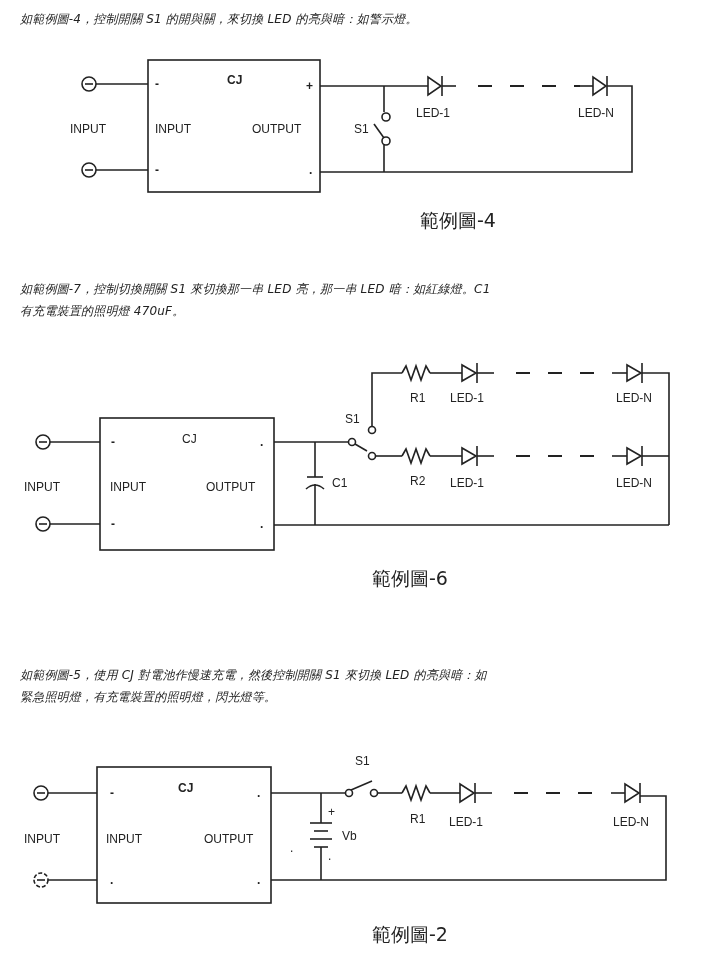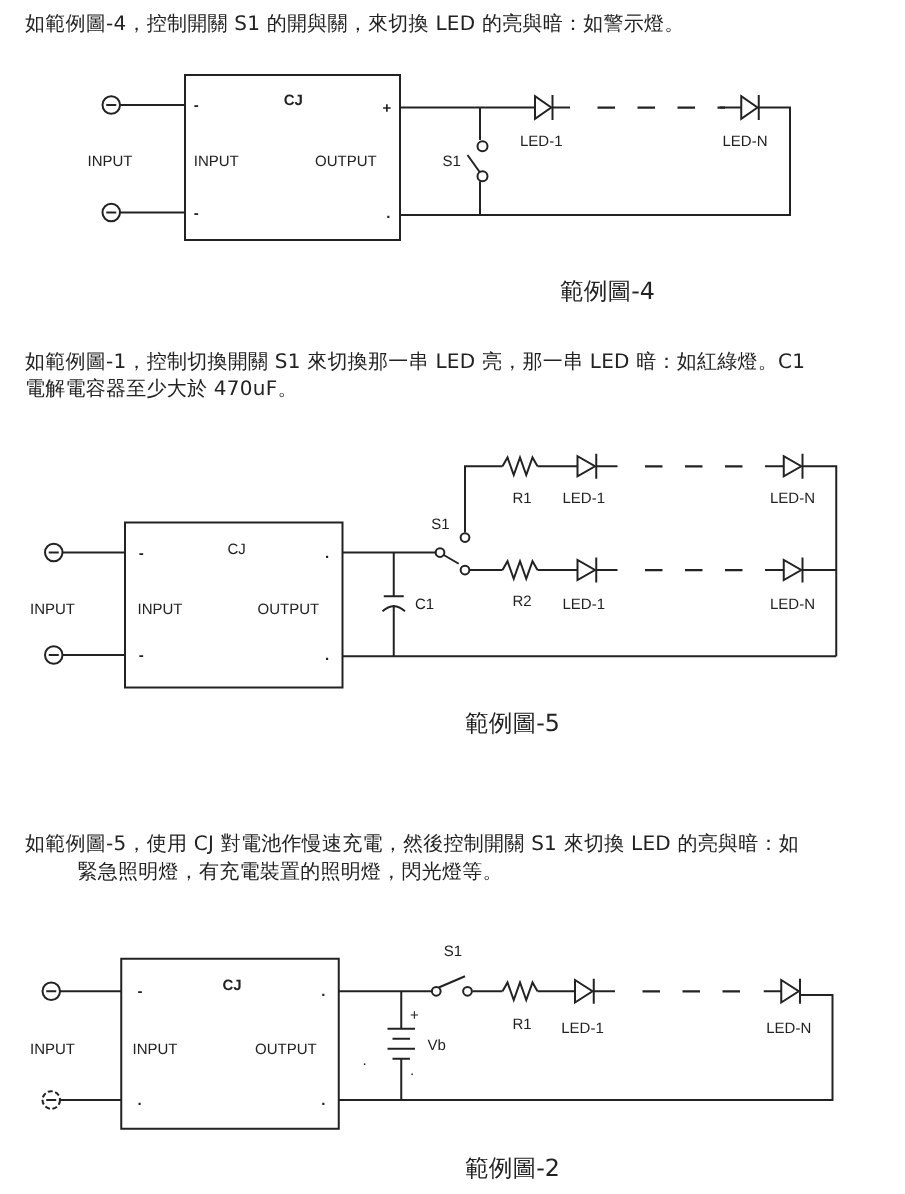--- a/index.html
+++ b/index.html
@@ -1,19 +1,19 @@
 <!DOCTYPE html>
 <html><head>
 <meta charset="utf-8">
 <style>
   html, body { margin: 0; padding: 0; background: #ffffff; }
   body { width: 724px; height: 955px; position: relative; overflow: hidden;
          font-family: "DejaVu Sans", sans-serif; color: #1a1a1a; }
-  .para { position: absolute; left: 20px; font-size: 16px; line-height: 22px;
-          letter-spacing: 0.2px; color: #222; white-space: nowrap; }
+  .para { position: absolute; left: 20px; font-size: 12px; line-height: 22px;
+          letter-spacing: 0.2px; color: #222; white-space: nowrap; font-style: italic; }
   .caption { position: absolute; font-size: 19px; color: #222; font-family: "DejaVu Sans", sans-serif; }
   svg.diagram { position: absolute; left: 0; overflow: visible; }
   svg text { font-family: "Liberation Sans", sans-serif; fill: #222; }
   .w { stroke: #222; stroke-width: 1.6; fill: none; }
   .dash { stroke: #222; stroke-width: 1.8; stroke-dasharray: 14 18; fill: none; }
   .lbl { font-size: 12px; }
   .pin { font-size: 12px; font-weight: bold; }
 </style>
 </head>
 <body>
@@ -63,24 +63,24 @@
   <line class="dash" x1="478" y1="86" x2="580" y2="86"></line>
 
   <g>
     <line class="w" x1="576" y1="86" x2="593" y2="86"></line>
     <polygon class="w" points="593,77 593,95 606,86"></polygon>
     <line class="w" x1="607" y1="76" x2="607" y2="96"></line>
   </g>
   <text class="lbl" x="578" y="117">LED-N</text>
   <polyline class="w" points="607,86 632,86 632,172 320,172"></polyline>
 </svg>
-<div class="caption" style="left:420px; top:220px;margin-left:28px;">範例圖-4</div>
-
-<div class="para" style="top:278px;">如範例圖-1，控制切換開關 S1 來切換那一串 LED 亮，那一串 LED 暗：如紅綠燈。C1</div>
-<div class="para" style="top:300px;">電解電容器至少大於 470uF。</div>
+<div class="caption" style="left:420px; top:208px;">範例圖-4</div>
+
+<div class="para" style="top:278px;">如範例圖-7，控制切換開關 S1 來切換那一串 LED 亮，那一串 LED 暗：如紅綠燈。C1</div>
+<div class="para" style="top:300px;">有充電裝置的照明燈 470uF。</div>
 
 <svg class="diagram" style="top:0;" width="724" height="600">
   <g>
     <circle class="w" cx="43" cy="442" r="7"></circle>
       <line class="w" x1="39" y1="442" x2="47" y2="442"></line>
   </g>
   <line class="w" x1="50" y1="442" x2="100" y2="442"></line>
   <g>
     <circle class="w" cx="43" cy="524" r="7"></circle>
       <line class="w" x1="39" y1="524" x2="47" y2="524"></line>
@@ -146,24 +146,24 @@
   <line class="dash" x1="516" y1="456" x2="612" y2="456"></line>
   <g>
     <line class="w" x1="612" y1="456" x2="627" y2="456"></line>
     <polygon class="w" points="627,448 627,464 641,456"></polygon>
     <line class="w" x1="642" y1="446" x2="642" y2="466"></line>
     <line class="w" x1="642" y1="456" x2="669" y2="456"></line>
   </g>
   <text class="lbl" x="616" y="487">LED-N</text>
   <line class="w" x1="274" y1="525" x2="669" y2="525"></line>
 </svg>
-<div class="caption" style="left:372px; top:566px;">範例圖-5</div>
+<div class="caption" style="left:372px; top:566px;">範例圖-6</div>
 
 <div class="para" style="top:664px;">如範例圖-5，使用 CJ 對電池作慢速充電，然後控制開關 S1 來切換 LED 的亮與暗：如</div>
-<div class="para" style="top:686px;margin-left:42px;">緊急照明燈，有充電裝置的照明燈，閃光燈等。</div>
+<div class="para" style="top:686px;">緊急照明燈，有充電裝置的照明燈，閃光燈等。</div>
 
 <svg class="diagram" style="top:0;" width="724" height="955">
   <g>
     <circle class="w" cx="41" cy="793" r="7"></circle>
       <line class="w" x1="37" y1="793" x2="45" y2="793"></line>
   </g>
   <line class="w" x1="48" y1="793" x2="97" y2="793"></line>
   <g>
     <circle class="w" cx="41" cy="880" r="7" stroke-dasharray="4 2"></circle>
       <line class="w" x1="37" y1="880" x2="45" y2="880"></line>

